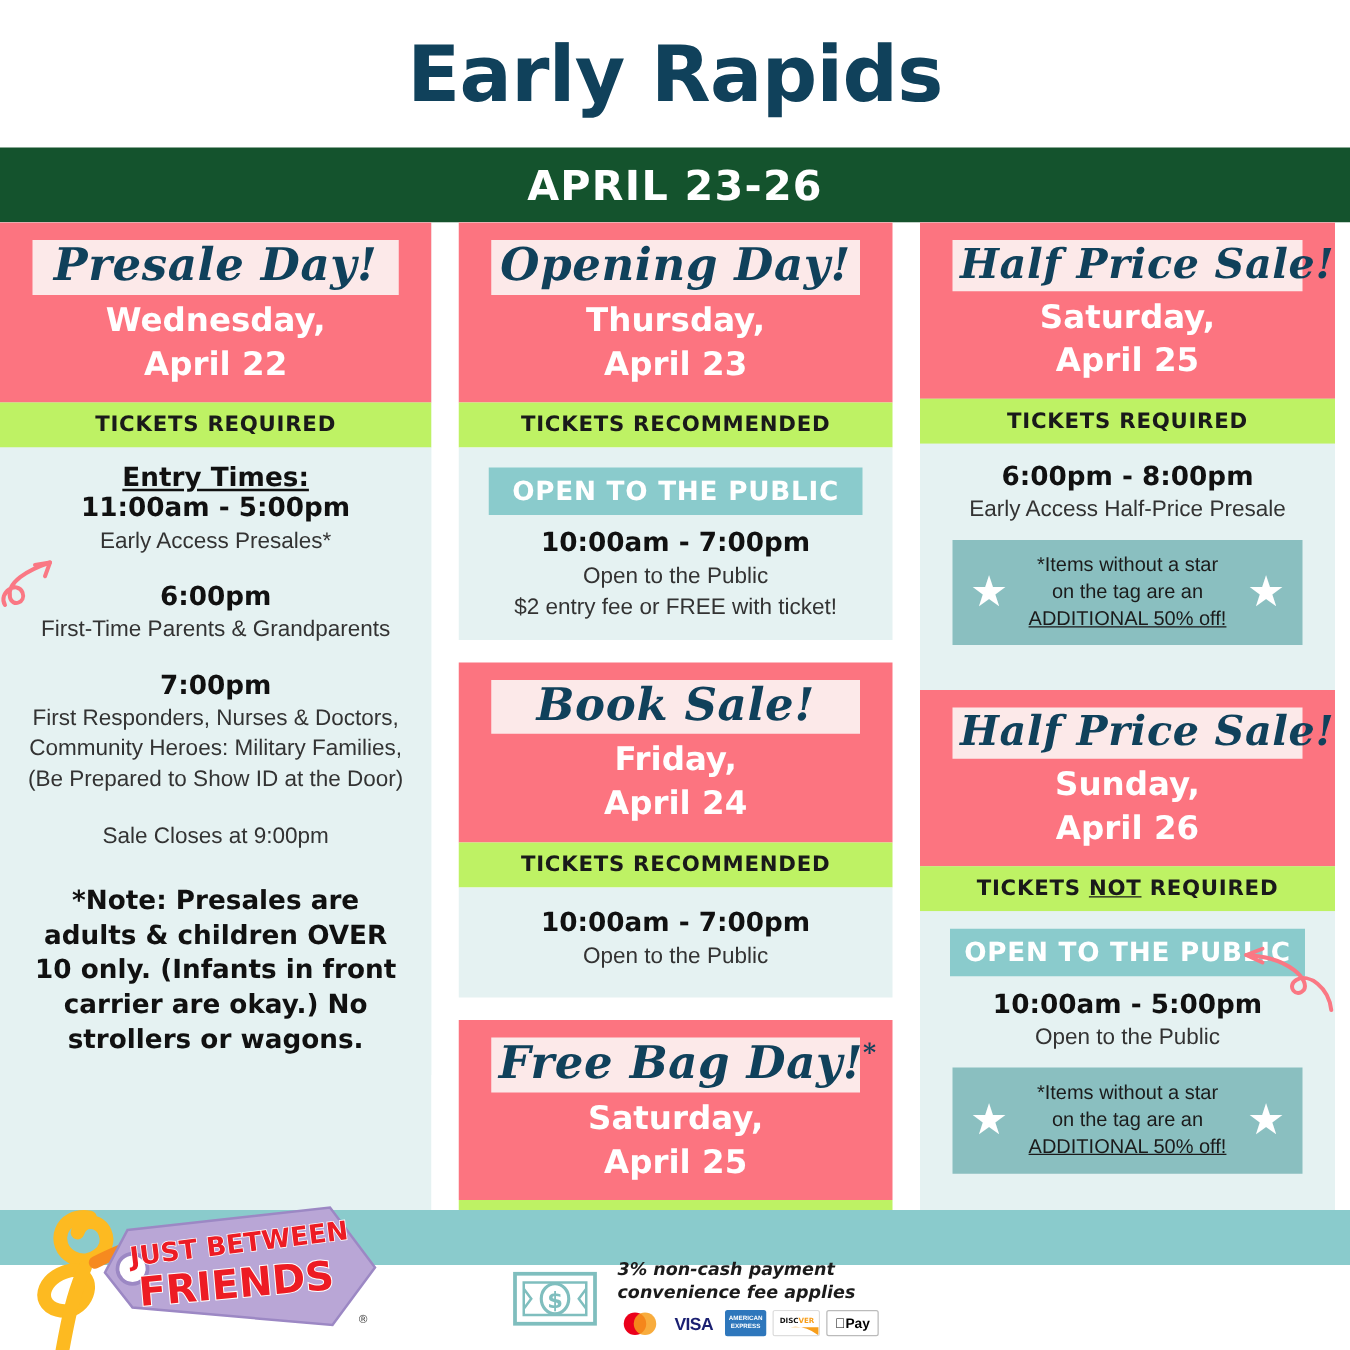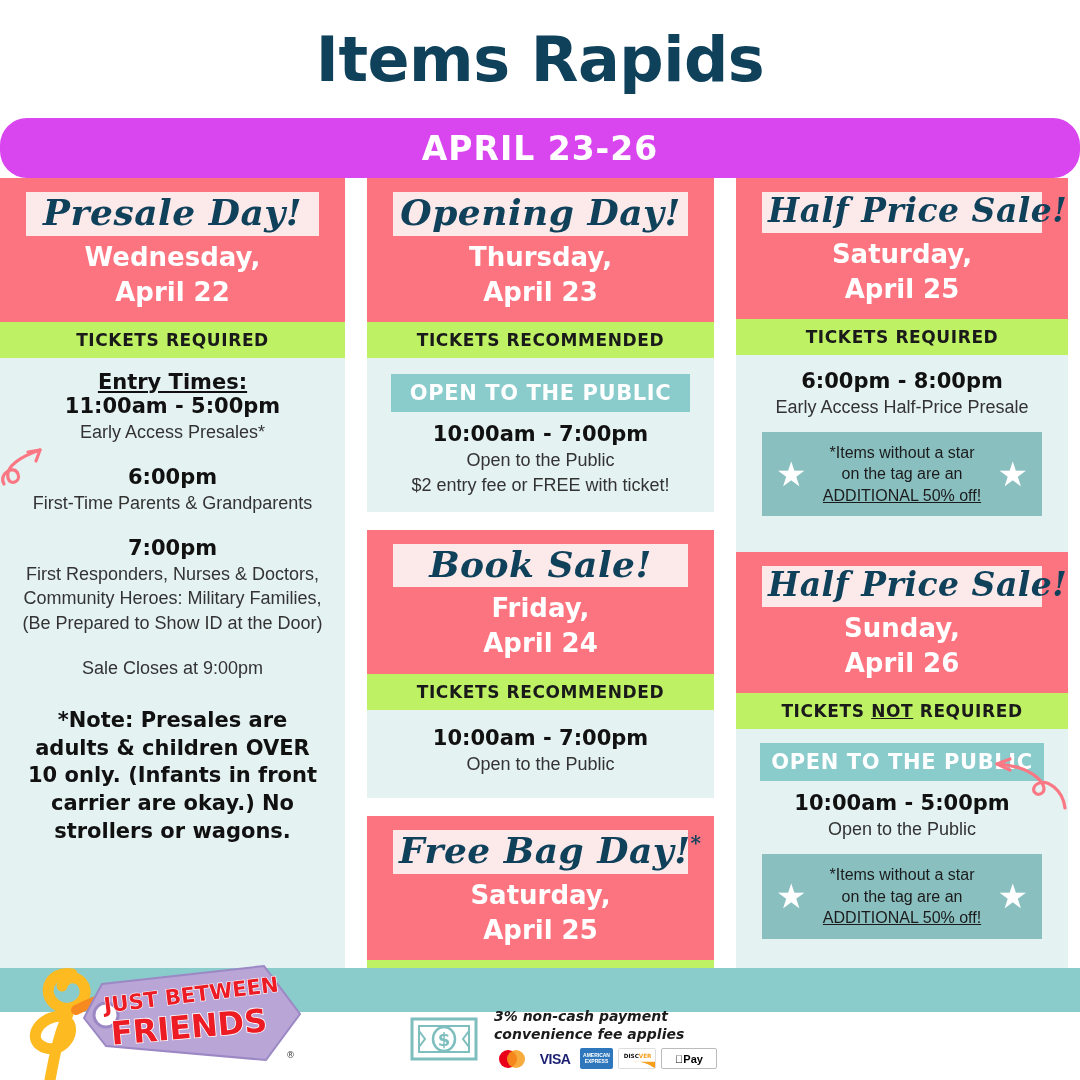--- a/index.html
+++ b/index.html
@@ -16,22 +16,22 @@
     height: 118px;
     display: flex; align-items: center; justify-content: center;
     background: #ffffff;
   }
   .title-bar .title {
     font-family: "DejaVu Sans", sans-serif;
     font-size: 62px; font-weight: 700; letter-spacing: -0.5px;
     color: #10415B;
   }
   .date-band {
-    height: 60px; background: #d946ef;
-    display: flex; align-items: center; justify-content: center; border-radius: 27px;
+    height: 60px; background: #14532d;
+    display: flex; align-items: center; justify-content: center;
   }
   .date-band .date-text {
     color: #ffffff; font-size: 33px; font-weight: 700; letter-spacing: 1px;
     font-family: "DejaVu Sans", sans-serif;
   }
 
   
   .columns {
     position: absolute; top: 178px; left: 0;
     width: 1080px; height: 790px;
@@ -149,29 +149,29 @@
     font-style: italic; font-weight: 700; font-size: 14px;
     color: #1b1b1b; line-height: 1.25;
   }
   .card-logos { display: flex; align-items: center; gap: 5px; margin-top: 5px; }
   .clogo { height: 21px; border-radius: 2px; display:flex; align-items:center; justify-content:center;
            font-size: 8px; font-weight: 700; font-family: "Liberation Sans", sans-serif; }
   .clogo.mc { width: 36px; background: #ffffff; position: relative; }
   .clogo.visa { width: 40px; background: #ffffff; color: #1A1F71; font-size: 14px; letter-spacing:-0.5px;}
   .clogo.amex { width: 33px; background: #2E77BC; color: #ffffff; font-size: 5px; text-align:center; line-height:1.1;}
   .clogo.disc { width: 38px; background: #ffffff; border: 1px solid #ddd; overflow: hidden; position: relative;}
-  .clogo.apay { width: 56px; background: #ffffff; border: 1px solid #bbb; color: #000; font-size: 11px; }
+  .clogo.apay { width: 42px; background: #ffffff; border: 1px solid #bbb; color: #000; font-size: 11px; }
 </style>
 </head>
 <body>
 
 <div class="page">
 
   <div class="title-bar">
-    <div class="title">Items Rapids</div>
+    <div class="title">Early Rapids</div>
   </div>
   <div class="date-band">
     <div class="date-text">APRIL 23-26</div>
   </div>
 
   <div class="columns">
 
     <div class="col left">
       <div class="col-bg-left"></div>
       <div class="card" style="position:relative;">

